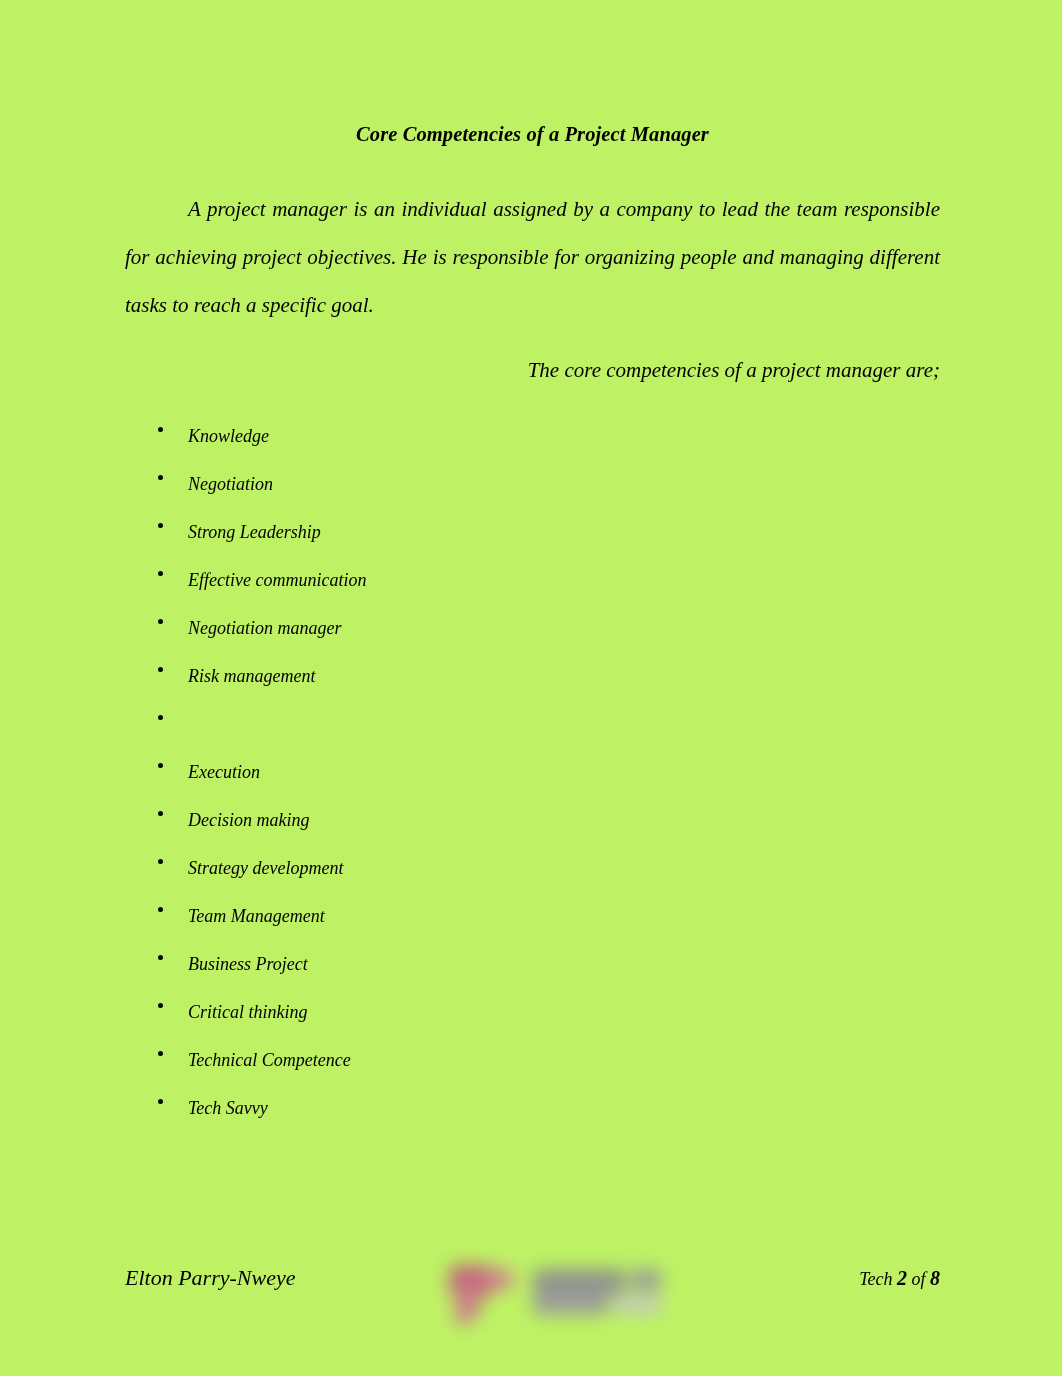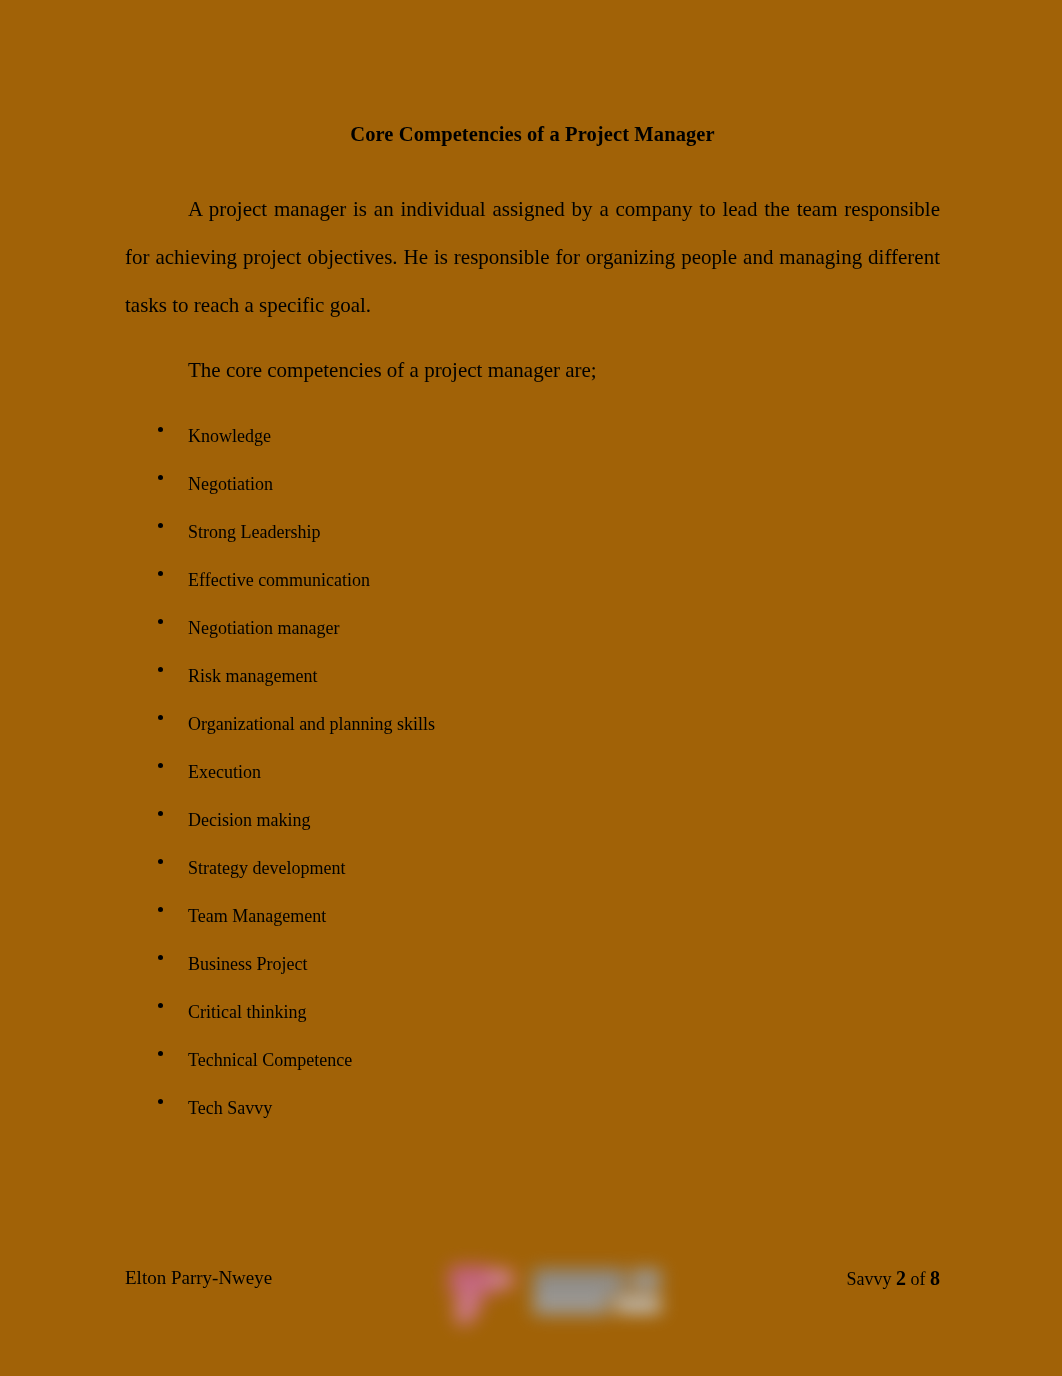--- a/index.html
+++ b/index.html
@@ -10,23 +10,24 @@
 
   body {
     font-family: "Liberation Serif", "DejaVu Serif", serif;
     color: #000000;
   }
 
   .page {
     position: relative;
     width: 1062px;
     height: 1376px;
-    background: #a16207;
+    background: #bef264;
     overflow: hidden;
     box-sizing: border-box;
+    font-style: italic;
   }
 
   .content {
     position: absolute;
     left: 125px;
     top: 0;
     width: 815px;
   }
 
   .doc-title {
@@ -47,21 +48,21 @@
     text-indent: 63px;
     text-justify: inter-word;
   }
 
   .para-first {
     margin-top: 38px;
   }
 
   .para-second {
     margin-top: 17px;
-    text-align: left;
+    text-align: right;
   }
 
   .bullet-list {
     list-style: none;
     margin: 0;
     padding: 0;
     margin-top: 18px;
   }
 
   .bullet-item {
@@ -90,21 +91,21 @@
     left: 125px;
     right: 122px;
     top: 1263px;
     height: 30px;
   }
 
   .footer-name {
     position: absolute;
     left: 0;
     top: 0;
-    font-size: 19px;
+    font-size: 22px;
     line-height: 30px;
     white-space: nowrap;
   }
 
   .footer-pageinfo {
     position: absolute;
     right: 0;
     top: 0;
     font-size: 18px;
     line-height: 30px;
@@ -235,21 +236,20 @@
       <li class="bullet-item">
         <span class="bullet-dot"></span>
         <span>Negotiation manager</span>
       </li>
       <li class="bullet-item">
         <span class="bullet-dot"></span>
         <span>Risk management</span>
       </li>
       <li class="bullet-item">
         <span class="bullet-dot"></span>
-        <span>Organizational and planning skills</span>
       </li>
       <li class="bullet-item">
         <span class="bullet-dot"></span>
         <span>Execution</span>
       </li>
       <li class="bullet-item">
         <span class="bullet-dot"></span>
         <span>Decision making</span>
       </li>
       <li class="bullet-item">
@@ -289,21 +289,21 @@
       <span class="wm-pink-b"></span>
       <span class="wm-pink-c"></span>
       <span class="wm-pink-d"></span>
       <span class="wm-gray-a"></span>
       <span class="wm-gray-b"></span>
       <span class="wm-gray-c"></span>
       <span class="wm-gray-d"></span>
     </div>
 
     <div class="footer-pageinfo">
-      <span>Savvy</span>
+      <span>Tech</span>
       <span class="num">2</span>
       <span>of</span>
       <span class="num">8</span>
     </div>
 
   </div>
 
 </div>
 
 </body></html>

